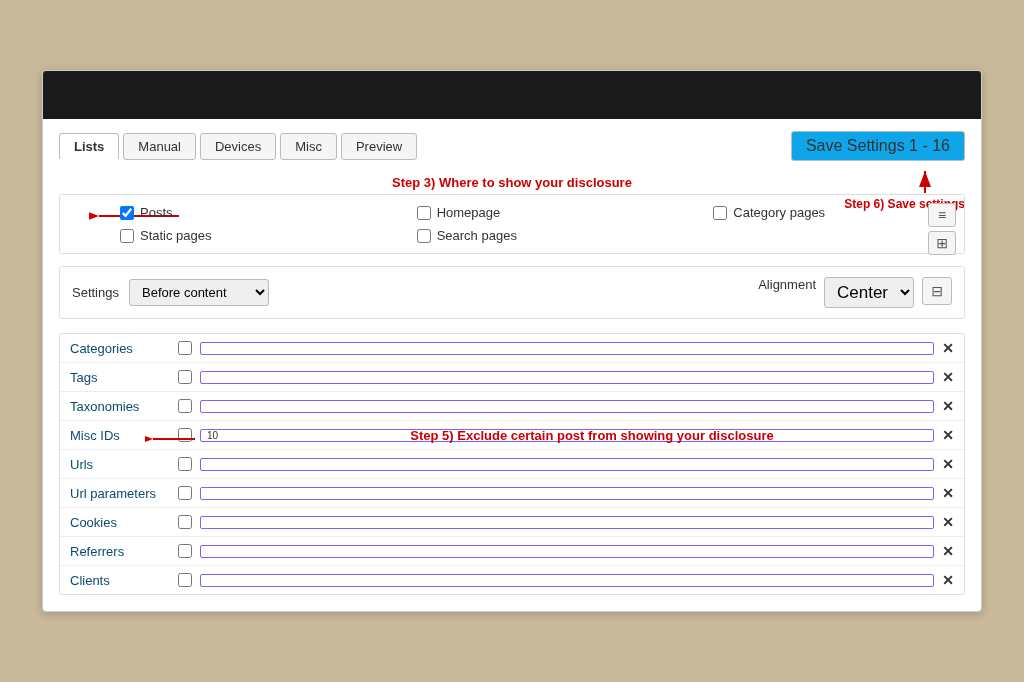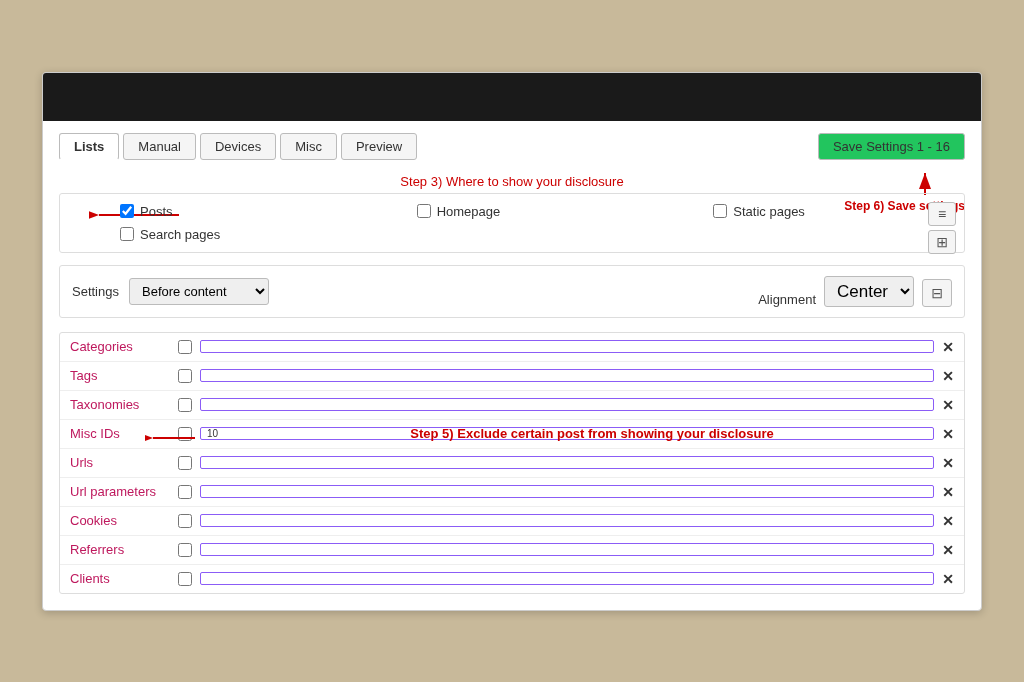--- a/index.html
+++ b/index.html
@@ -49,25 +49,25 @@
       font-size: 13px;
       color: #333;
     }
     .tab-btn.active {
       background: #fff;
       border-bottom-color: #fff;
       font-weight: bold;
     }
     .save-btn {
       padding: 5px 14px;
-      background: #22c55e;
-      border: 1px solid #bbb;
-      border-radius: 3px;
-      cursor: pointer;
-      font-size: 13px;
+      background: #0ea5e9;
+      border: 1px solid #bbb;
+      border-radius: 3px;
+      cursor: pointer;
+      font-size: 16px;
       color: #333;
     }
     
     .checkboxes-section {
       border: 1px solid #ddd;
       border-radius: 3px;
       padding: 10px 12px;
       margin-bottom: 12px;
       position: relative;
     }
@@ -132,21 +132,21 @@
     .insertion-row select {
       padding: 4px 8px;
       border: 1px solid #bbb;
       border-radius: 3px;
       font-size: 13px;
       cursor: pointer;
       min-width: 140px;
     }
     .alignment-group {
       display: flex;
-      align-items: flex-end;
+      align-items: flex-start;
       gap: 8px;
       margin-left: auto;
     }
     .alignment-group label {
       font-size: 13px;
       color: #333;
     }
     .alignment-group select {
       padding: 4px 8px;
       border: 1px solid #bbb;
@@ -180,21 +180,21 @@
       padding: 6px 10px;
       border-bottom: 1px solid #eee;
       gap: 8px;
     }
     .filter-row:last-child {
       border-bottom: none;
     }
     .filter-label {
       width: 100px;
       font-size: 13px;
-      color: #be185d;
+      color: #0c4a6e;
       flex-shrink: 0;
     }
     .filter-checkbox {
       width: 14px;
       height: 14px;
       cursor: pointer;
       flex-shrink: 0;
     }
     .filter-input {
       flex: 1;
@@ -213,21 +213,21 @@
       font-weight: bold;
     }
     .red-arrow-label {
       color: #cc0000;
       font-weight: bold;
       font-size: 13px;
     }
     .step3-label {
       text-align: center;
       color: #cc0000;
-      font-weight: normal;
+      font-weight: bold;
       font-size: 13px;
       margin-bottom: 4px;
     }
     
     .step5-label {
       color: #cc0000;
       font-weight: bold;
       font-size: 13px;
       flex: 1;
       text-align: center;
@@ -287,20 +287,24 @@
       <div class="checkboxes-section">
         <div class="checkboxes-grid">
 
           <div class="checkbox-item">
             <input type="checkbox" id="cb-posts" checked="" style="">
             <label for="cb-posts">Posts</label>
           </div>
           <div class="checkbox-item">
             <input type="checkbox" id="cb-homepage" style="">
             <label for="cb-homepage">Homepage</label>
+          </div>
+          <div class="checkbox-item">
+            <input type="checkbox" id="cb-category" style="">
+            <label for="cb-category">Category pages</label>
           </div>
 
           <div class="checkbox-item">
             <input type="checkbox" id="cb-static" style="">
             <label for="cb-static">Static pages</label>
           </div>
           <div class="checkbox-item">
             <input type="checkbox" id="cb-search" style="">
             <label for="cb-search">Search pages</label>
           </div>

